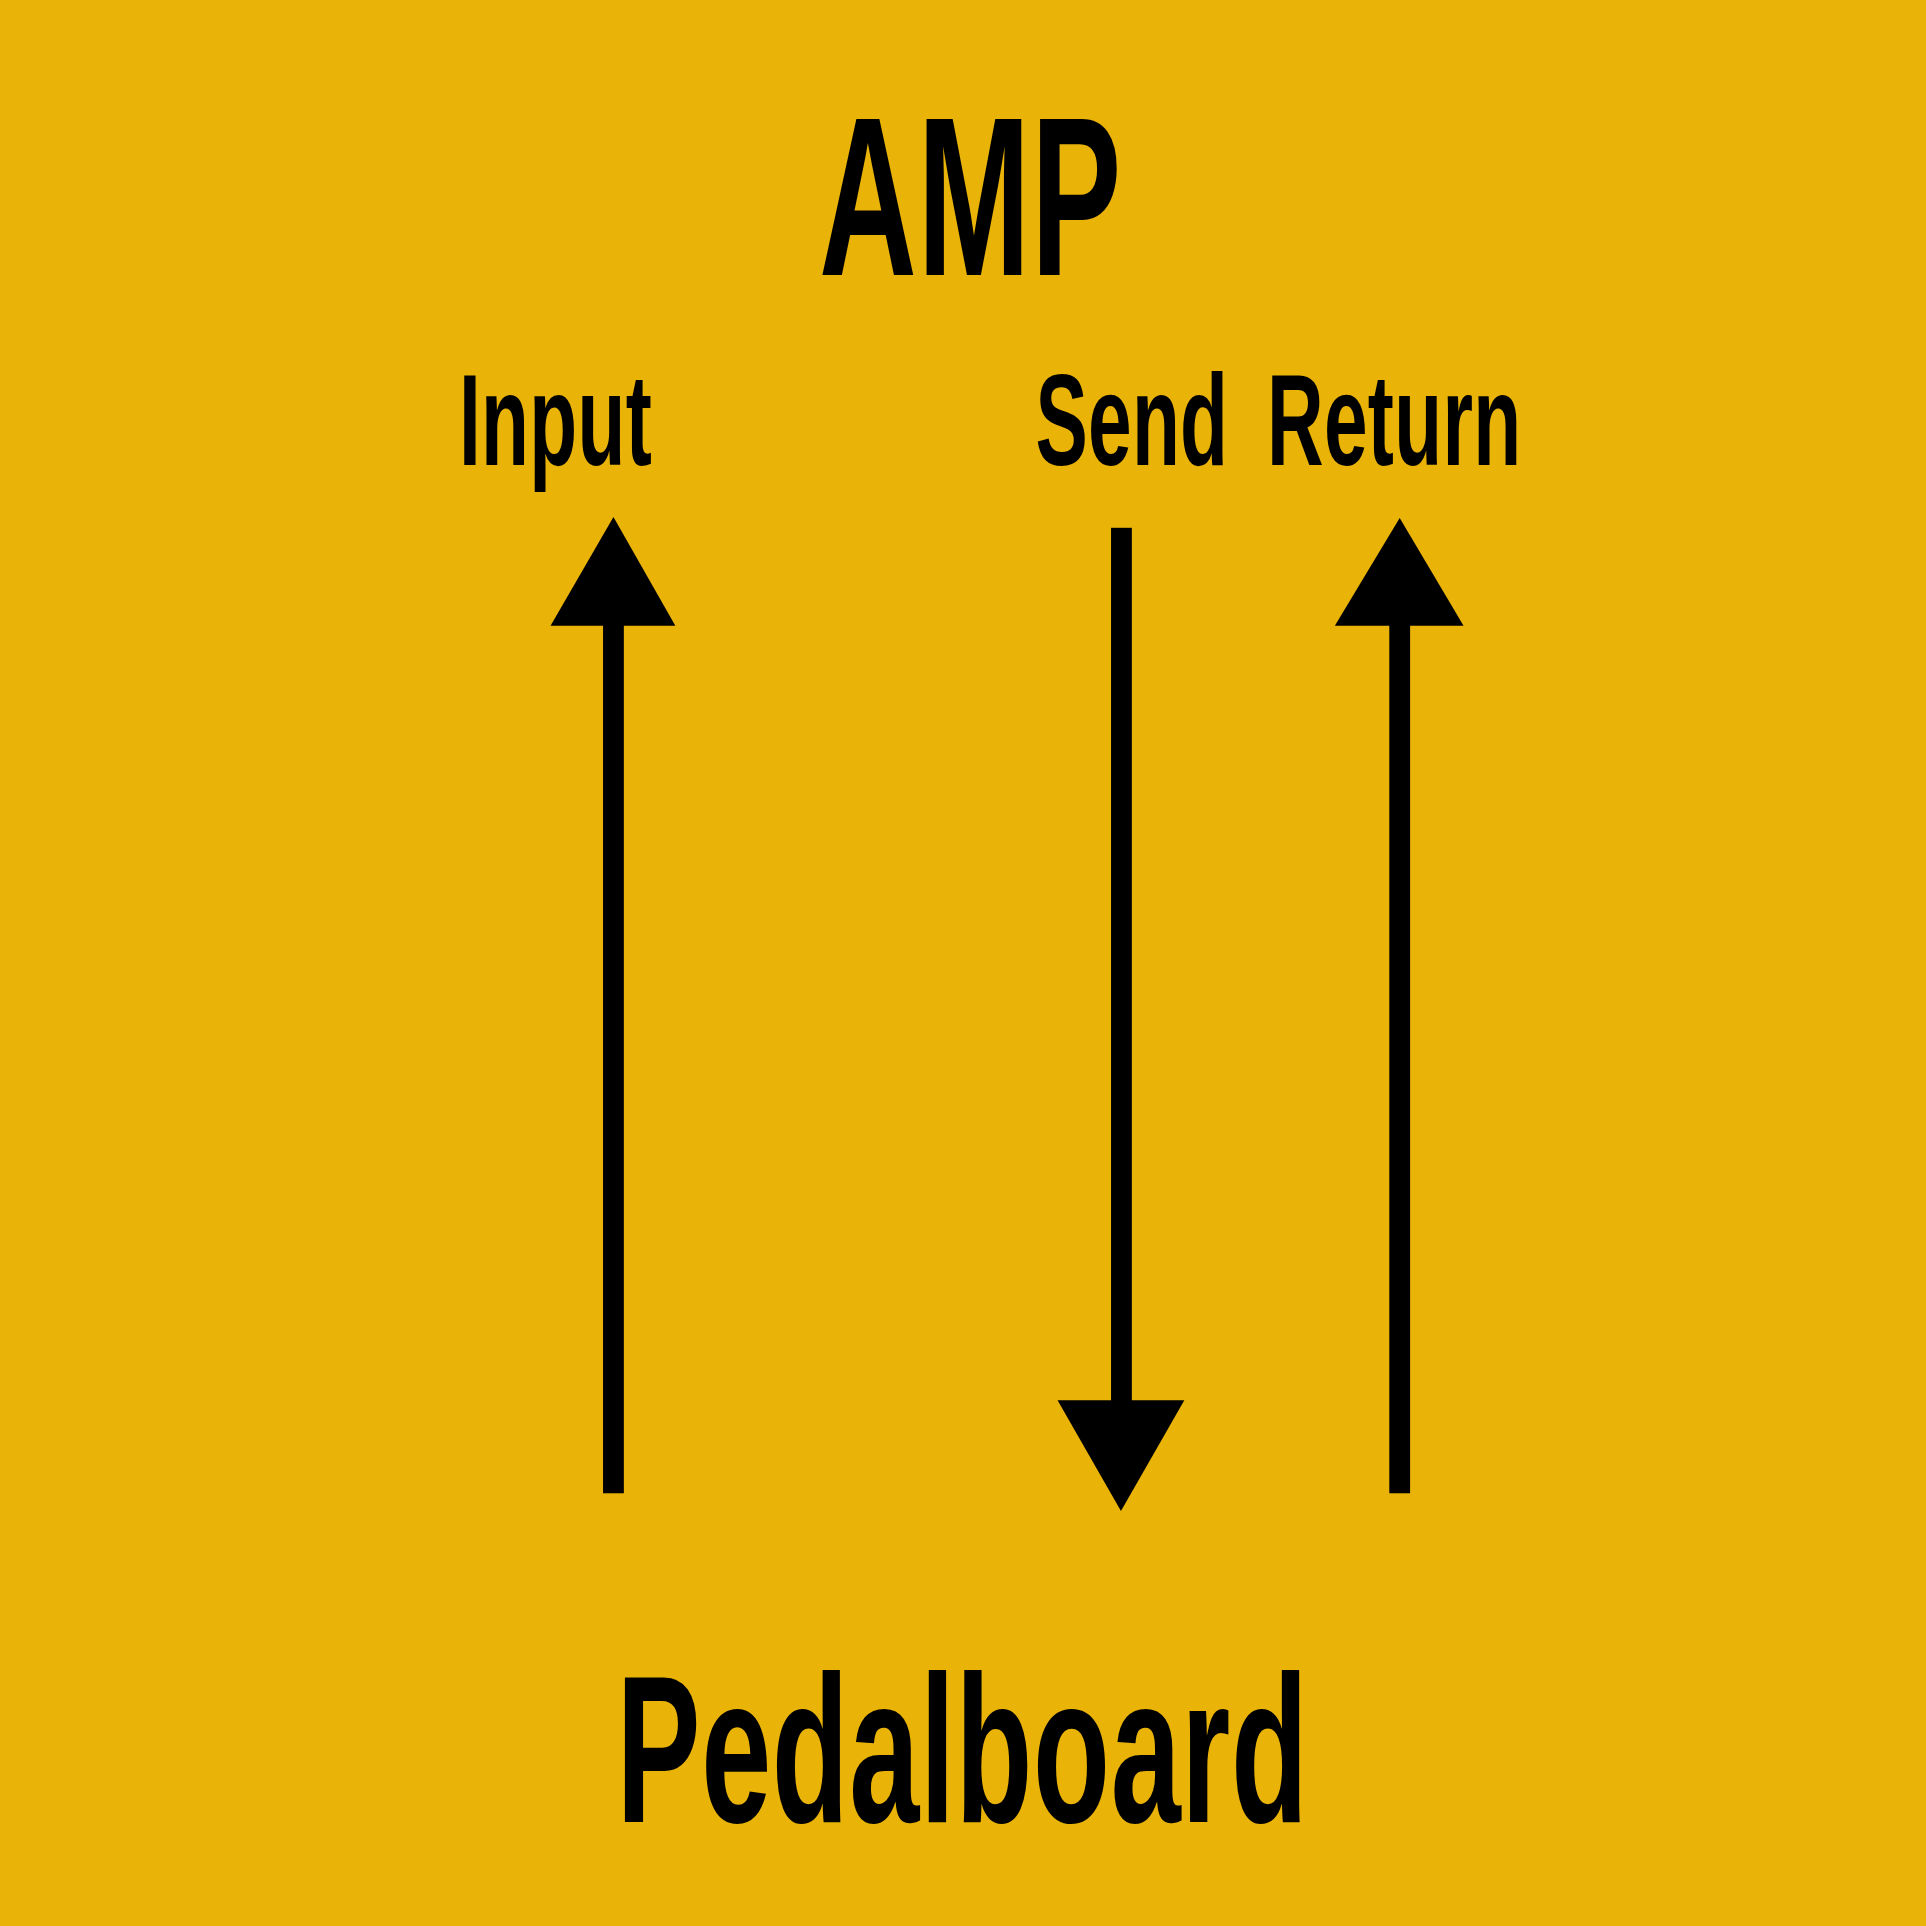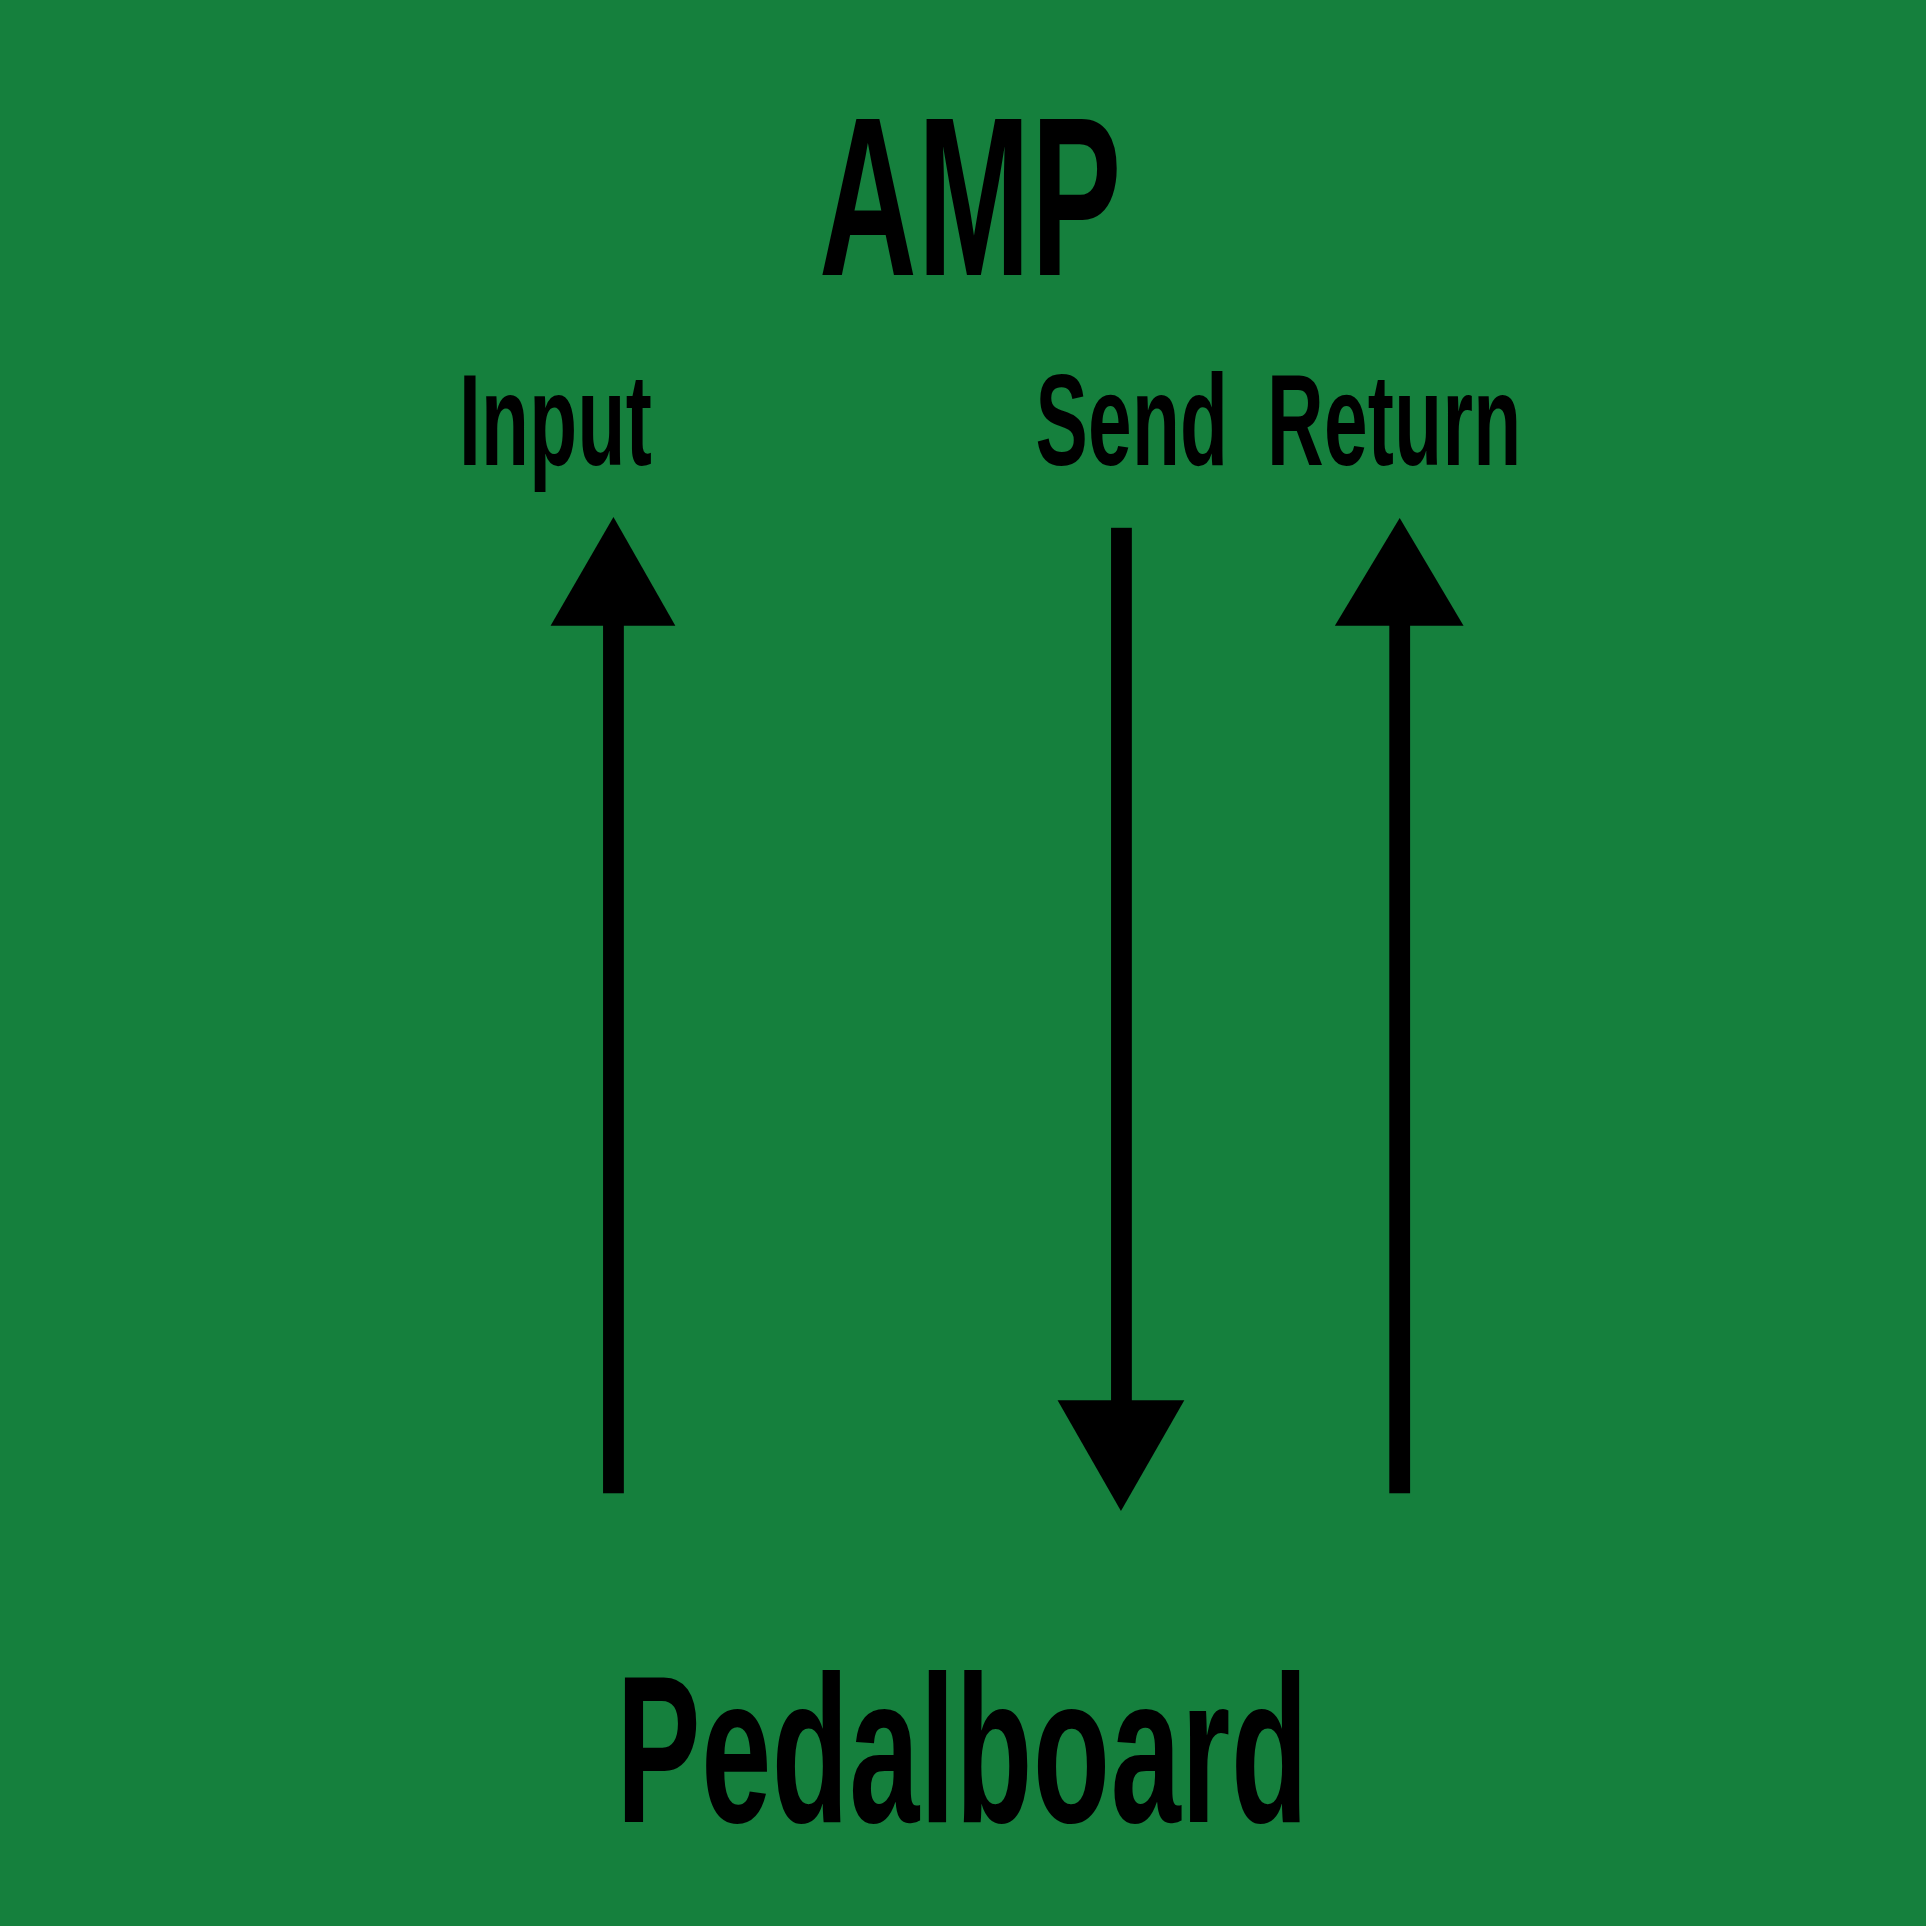--- a/index.html
+++ b/index.html
@@ -11,21 +11,21 @@
   body {
     width: 1927px;
     height: 1927px;
     overflow: hidden;
     font-family: "Liberation Sans", "DejaVu Sans", sans-serif;
   }
   #diagram-root {
     position: relative;
     width: 1927px;
     height: 1927px;
-    background: #15803d;
+    background: #eab308;
   }
   #diagram-svg {
     position: absolute;
     top: 0;
     left: 0;
     width: 1927px;
     height: 1927px;
     display: block;
   }
   

